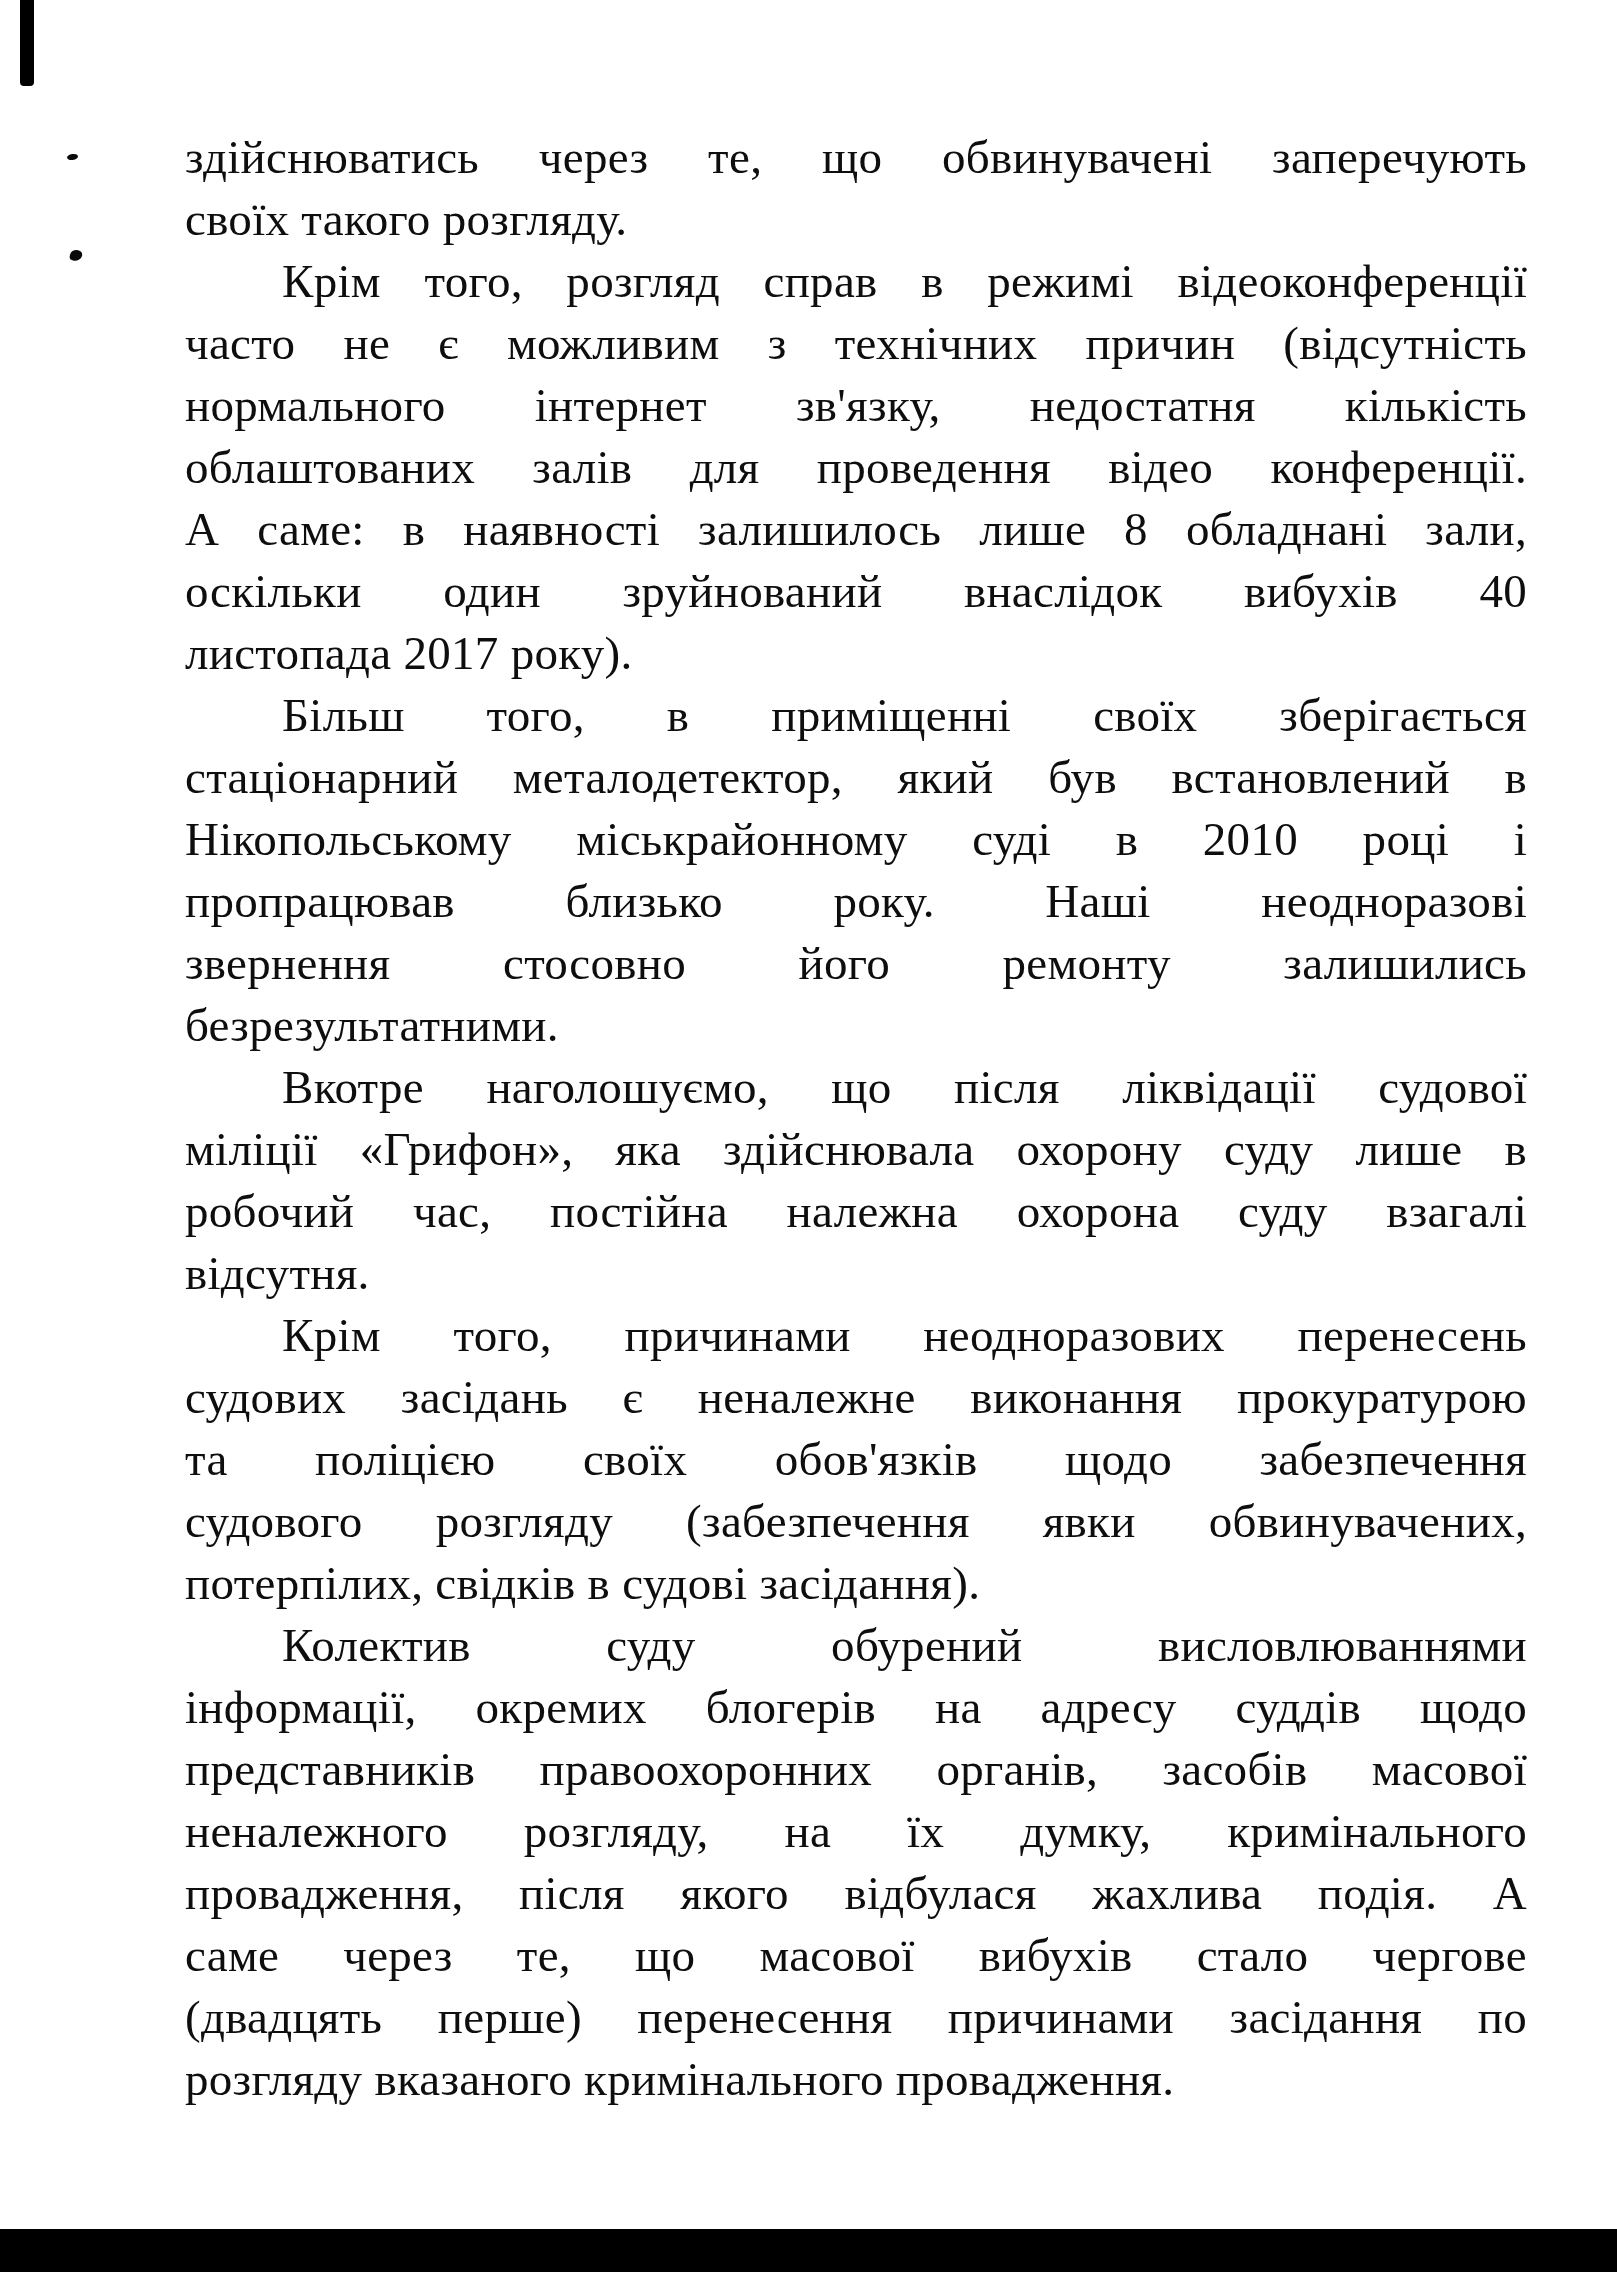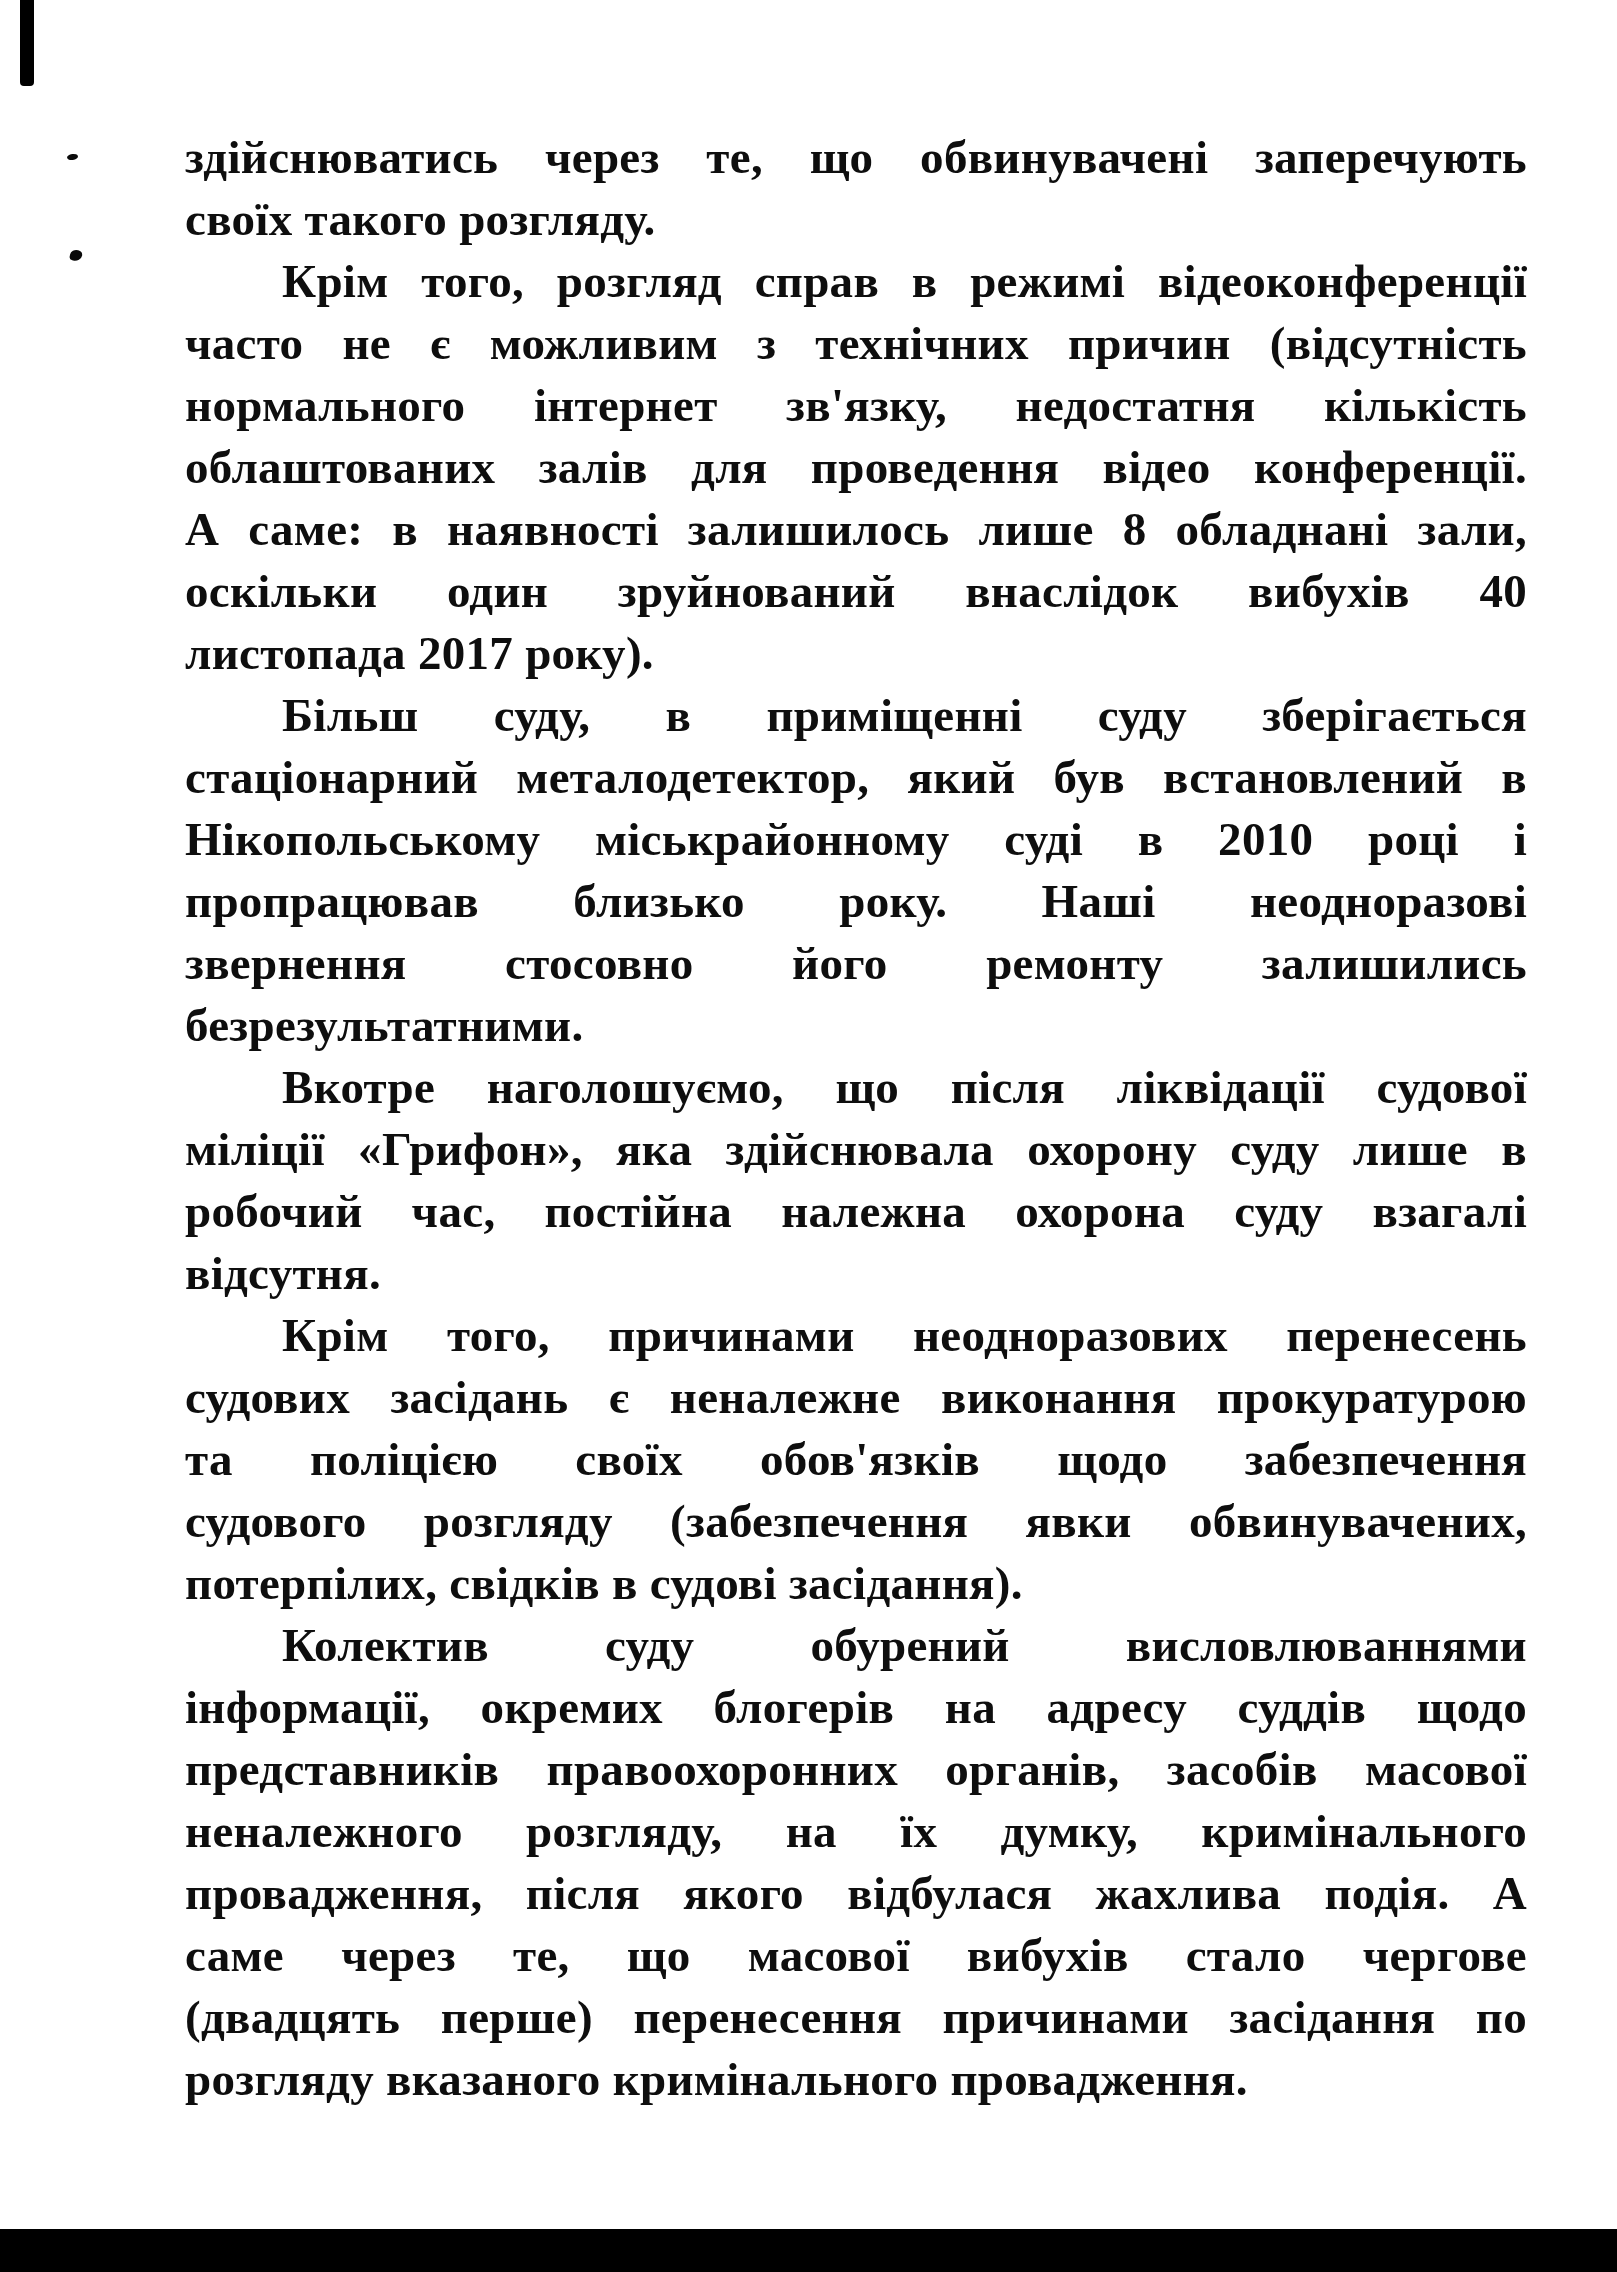--- a/index.html
+++ b/index.html
@@ -7,21 +7,20 @@
     padding: 0;
     background: #ffffff;
   }
   .page {
     position: relative;
     width: 1618px;
     height: 2273px;
     background: #ffffff;
     overflow: hidden;
     font-family: "Liberation Serif", "DejaVu Serif", serif;
-    font-weight: bold;
   }
   .text-block {
     position: absolute;
     left: 185px;
     top: 126px;
     width: 1342px;
     color: #0e0e0e;
   }
   .line {
     height: 62px;
@@ -88,21 +87,21 @@
   <div class="text-block" id="text-block">
       <div class="line">здійснюватись через те, що обвинувачені заперечують</div>
       <div class="line para-end">своїх такого розгляду.</div>
       <div class="line indent">Крім того, розгляд справ в режимі відеоконференції</div>
       <div class="line">часто не є можливим з технічних причин (відсутність</div>
       <div class="line">нормального інтернет зв'язку, недостатня кількість</div>
       <div class="line">облаштованих залів для проведення відео конференції.</div>
       <div class="line">А саме: в наявності залишилось лише 8 обладнані зали,</div>
       <div class="line">оскільки один зруйнований внаслідок вибухів 40</div>
       <div class="line para-end">листопада 2017 року).</div>
-      <div class="line indent">Більш суду, в приміщенні суду зберігається</div>
+      <div class="line indent">Більш того, в приміщенні своїх зберігається</div>
       <div class="line">стаціонарний металодетектор, який був встановлений в</div>
       <div class="line">Нікопольському міськрайонному суді в 2010 році і</div>
       <div class="line">пропрацював близько року. Наші неодноразові</div>
       <div class="line">звернення стосовно його ремонту залишились</div>
       <div class="line para-end">безрезультатними.</div>
       <div class="line indent">Вкотре наголошуємо, що після ліквідації судової</div>
       <div class="line">міліції «Грифон», яка здійснювала охорону суду лише в</div>
       <div class="line">робочий час, постійна належна охорона суду взагалі</div>
       <div class="line para-end">відсутня.</div>
       <div class="line indent">Крім того, причинами неодноразових перенесень</div>

